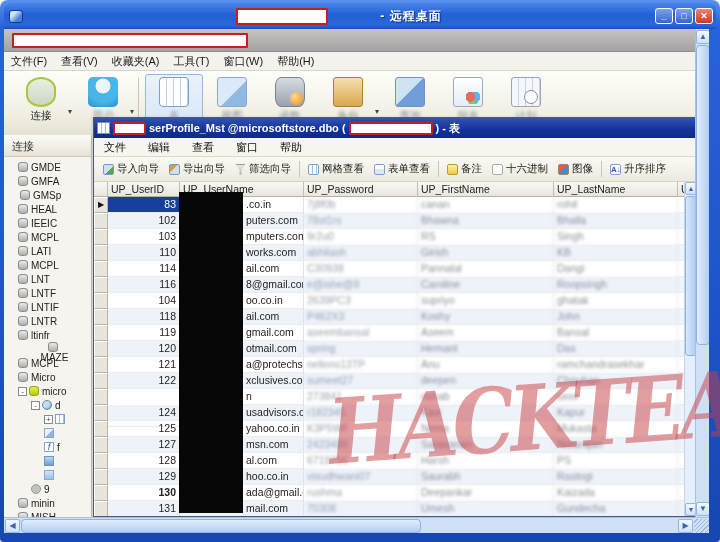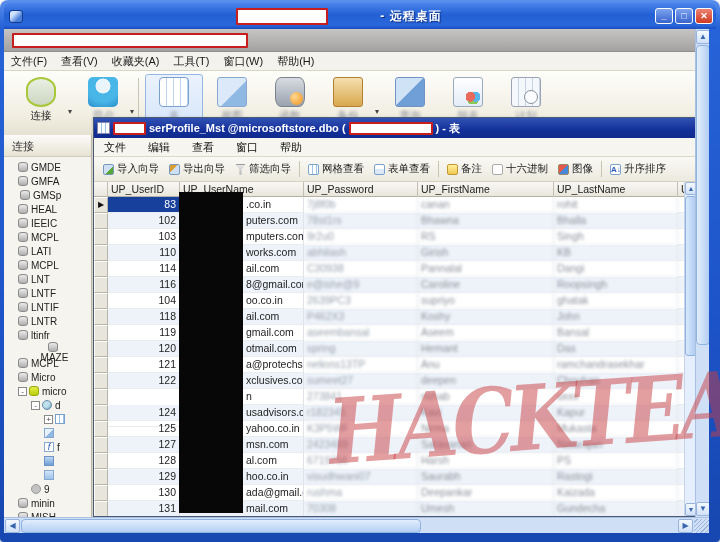--- a/index.html
+++ b/index.html
@@ -616,21 +616,21 @@
               <div class="gc rowhdr" style="width: 14px;"></div>
               <div class="gc id" style="width: 72px;">129</div>
               <div class="gc user" style="width: 124px;">hoo.co.in</div>
               <div class="gc bl2" style="width: 114px;">visudhwani07</div>
               <div class="gc bl" style="width: 136px;">Saurabh</div>
               <div class="gc bl" style="width: 124px;">Rastogi</div>
               <div class="gc" style="width: 8px;"></div>
             </div>
             <div class="grow">
               <div class="gc rowhdr" style="width: 14px;"></div>
-              <div class="gc id" style="width: 72px;">130</div>
+              <div class="gc id" style="width: 72px; font-weight: bold;">130</div>
               <div class="gc user" style="width: 124px;">ada@gmail.com</div>
               <div class="gc bl2" style="width: 114px;">rushma</div>
               <div class="gc bl" style="width: 136px;">Deepankar</div>
               <div class="gc bl" style="width: 124px;">Kaizada</div>
               <div class="gc" style="width: 8px;"></div>
             </div>
             <div class="grow alt">
               <div class="gc rowhdr" style="width: 14px;"></div>
               <div class="gc id" style="width: 72px;">131</div>
               <div class="gc user" style="width: 124px;">mail.com</div>

